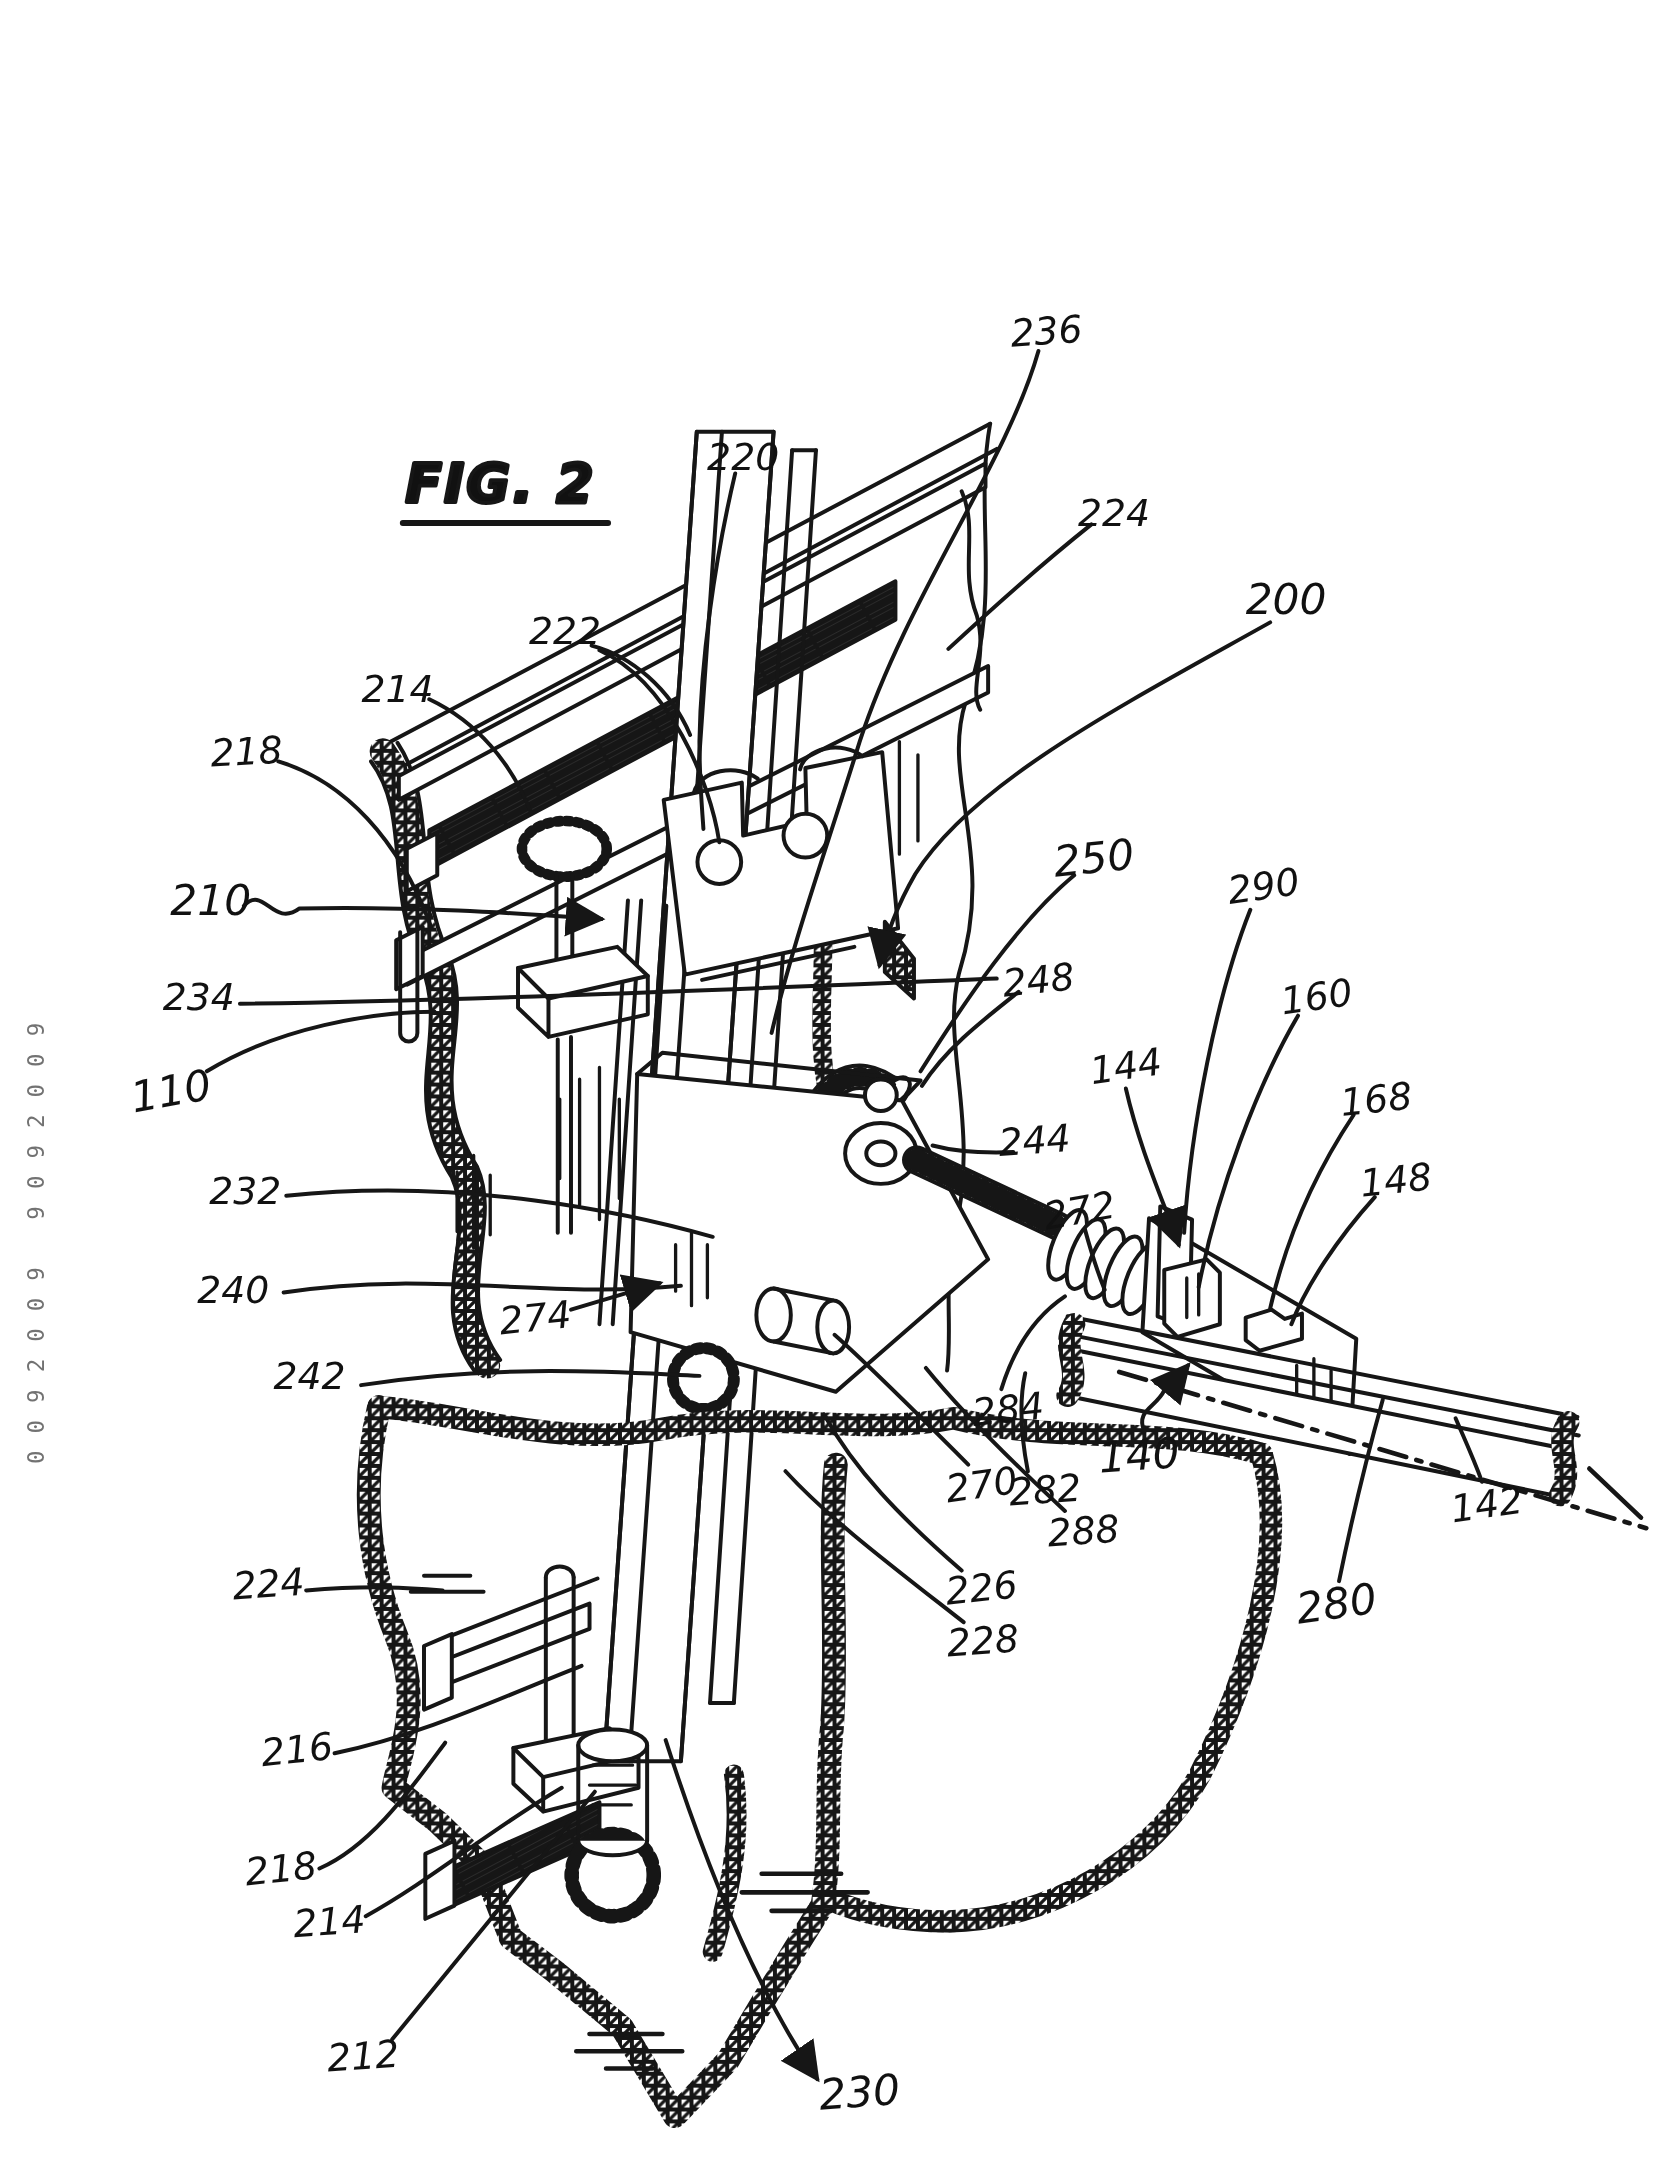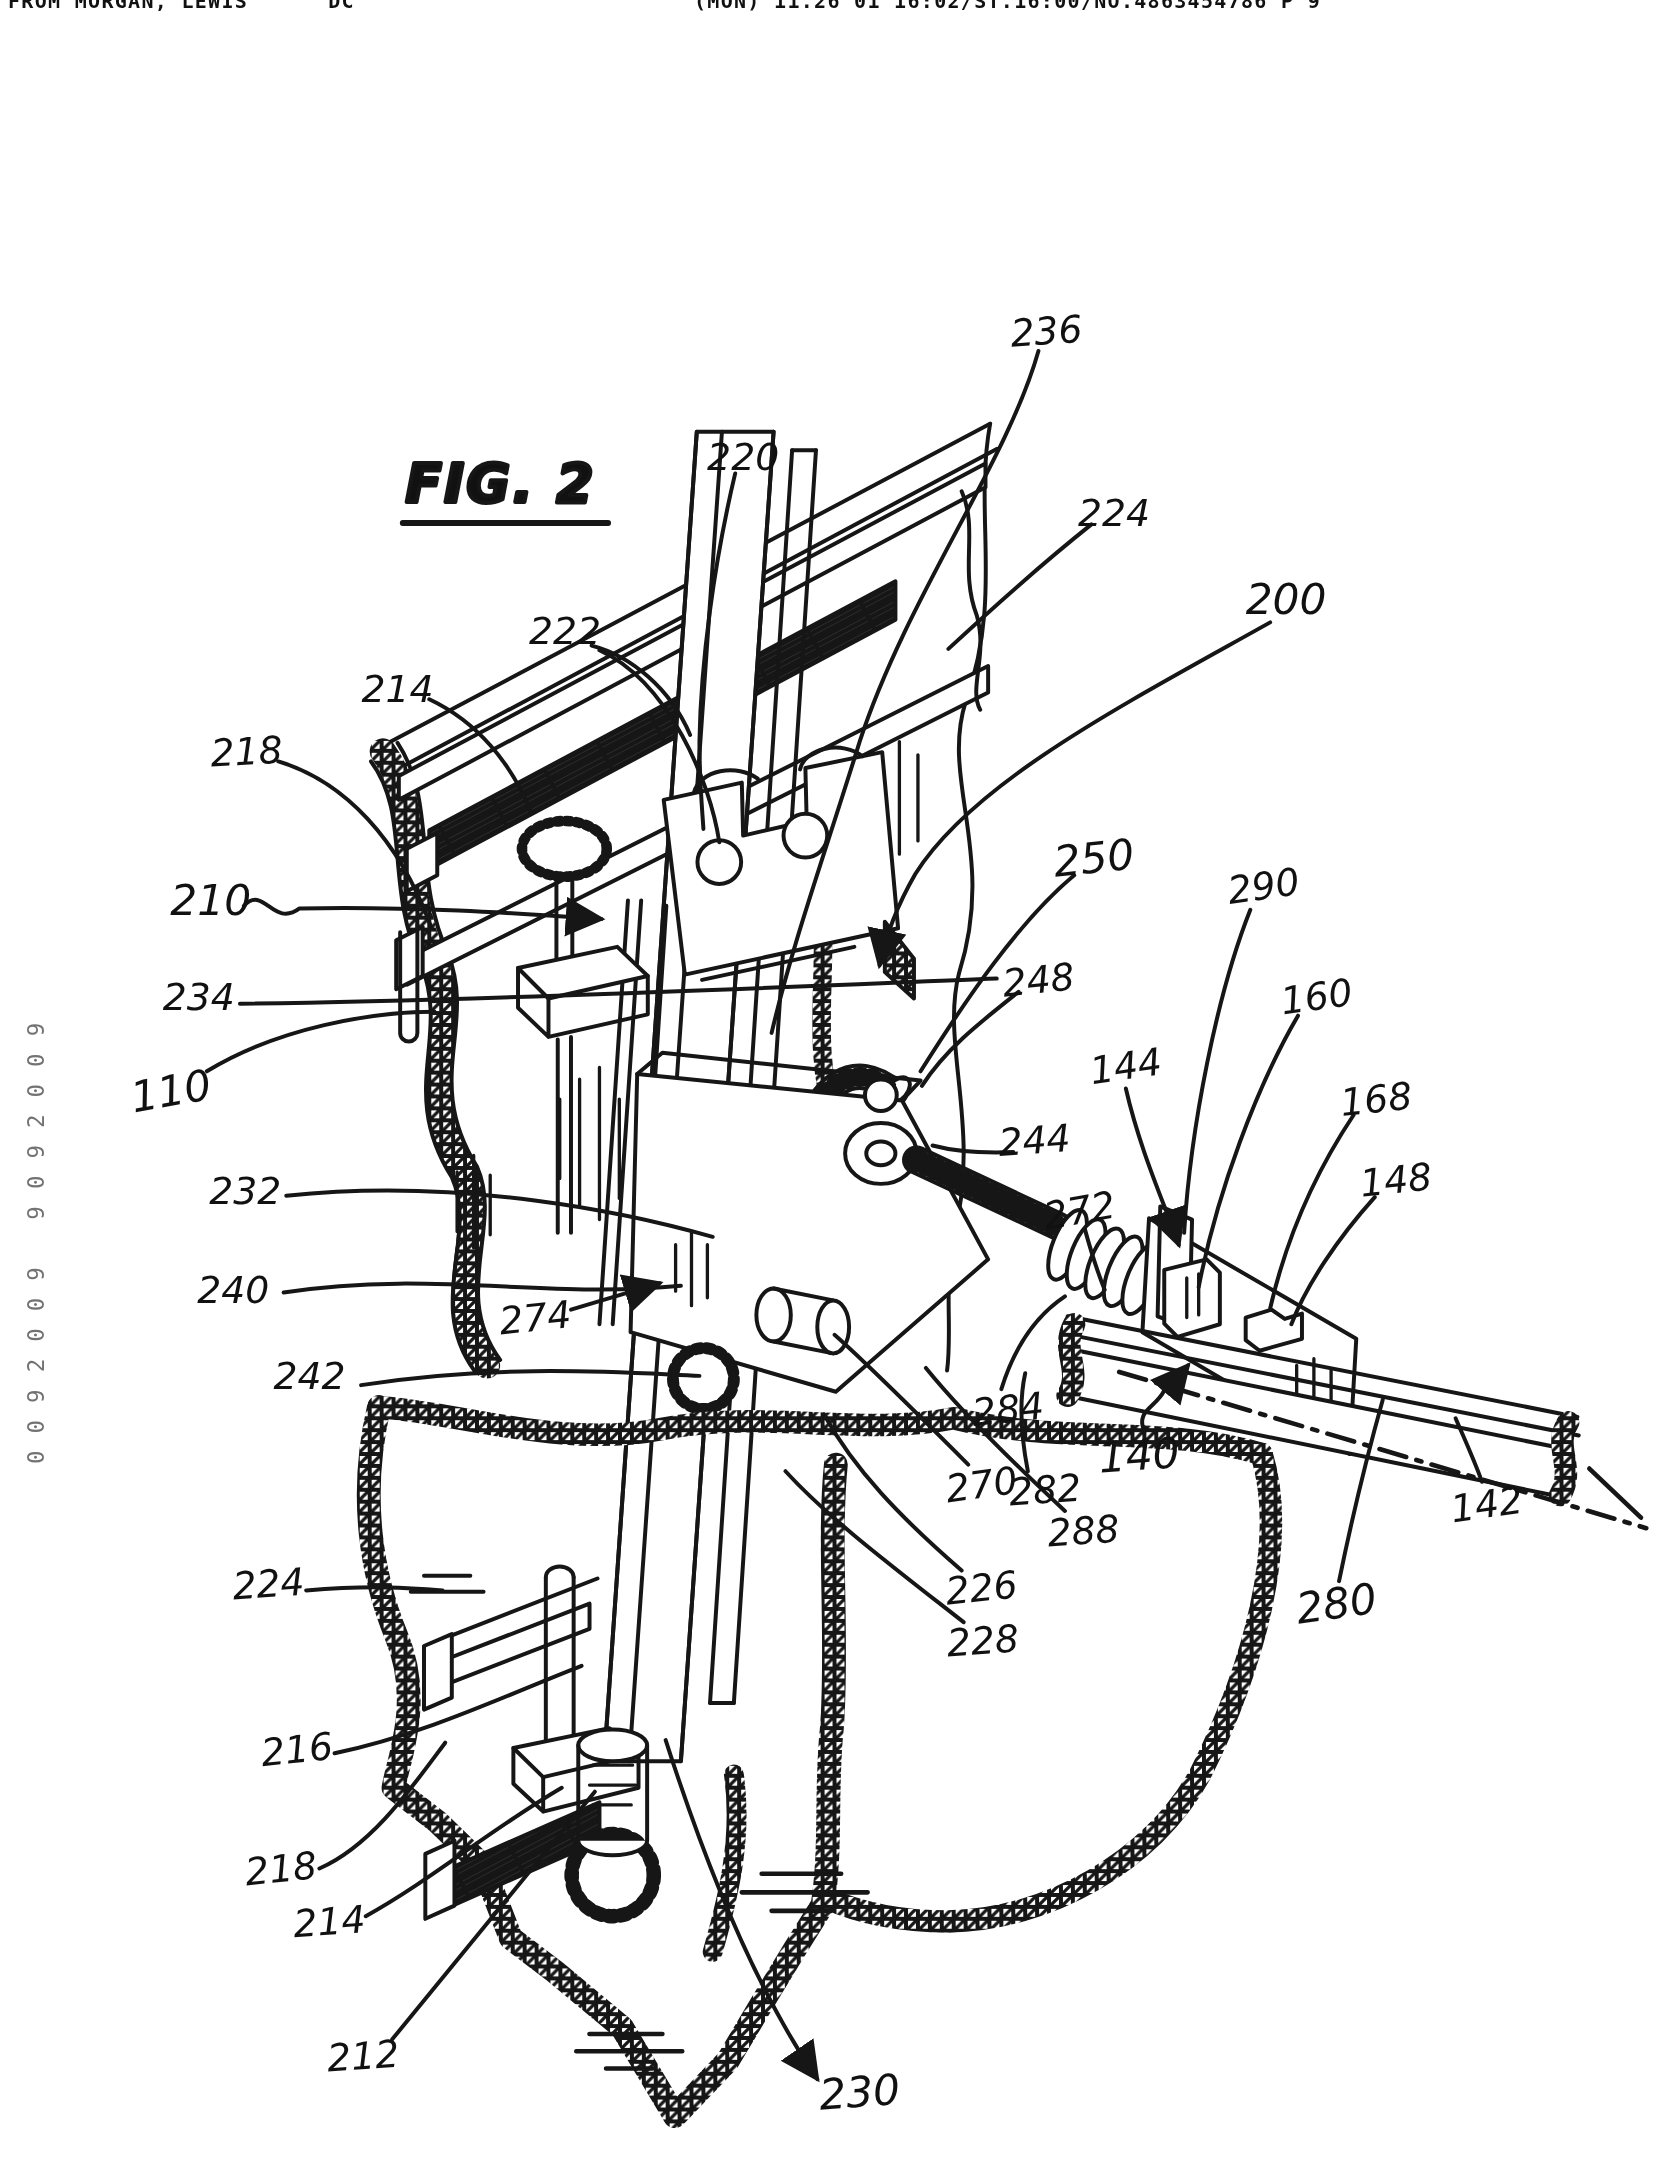--- a/index.html
+++ b/index.html
@@ -18,24 +18,20 @@
   svg .ref{font-size:57px;}
   svg .big{font-size:64px;}
   svg .title{font-size:80px;font-weight:bold;letter-spacing:4px;}
 </style>
 </head>
 <body>
 
 <div class="page">
 
   
-  <div class="fax-strip">
-    <div class="fax-text fax-left">FROM MORGAN, LEWIS      DC</div>
-    <div class="fax-text fax-right">(MON) 11.26'01 16:02/ST.16:00/NO.4863454786 P 9</div>
-  </div>
 
   
   <div class="stamp">0092009 9092009</div>
 
   <svg width="1673" height="2183" viewBox="0 0 2526 3297" fill="none" stroke="#161616" stroke-width="6" stroke-linecap="round" stroke-linejoin="round">
 
     <defs>
       <pattern id="hatch" width="18" height="18" patternUnits="userSpaceOnUse">
         <rect width="18" height="18" fill="#ffffff"></rect>
         <path d="M-2,20 L20,-2" stroke="#161616" stroke-width="5"></path>

